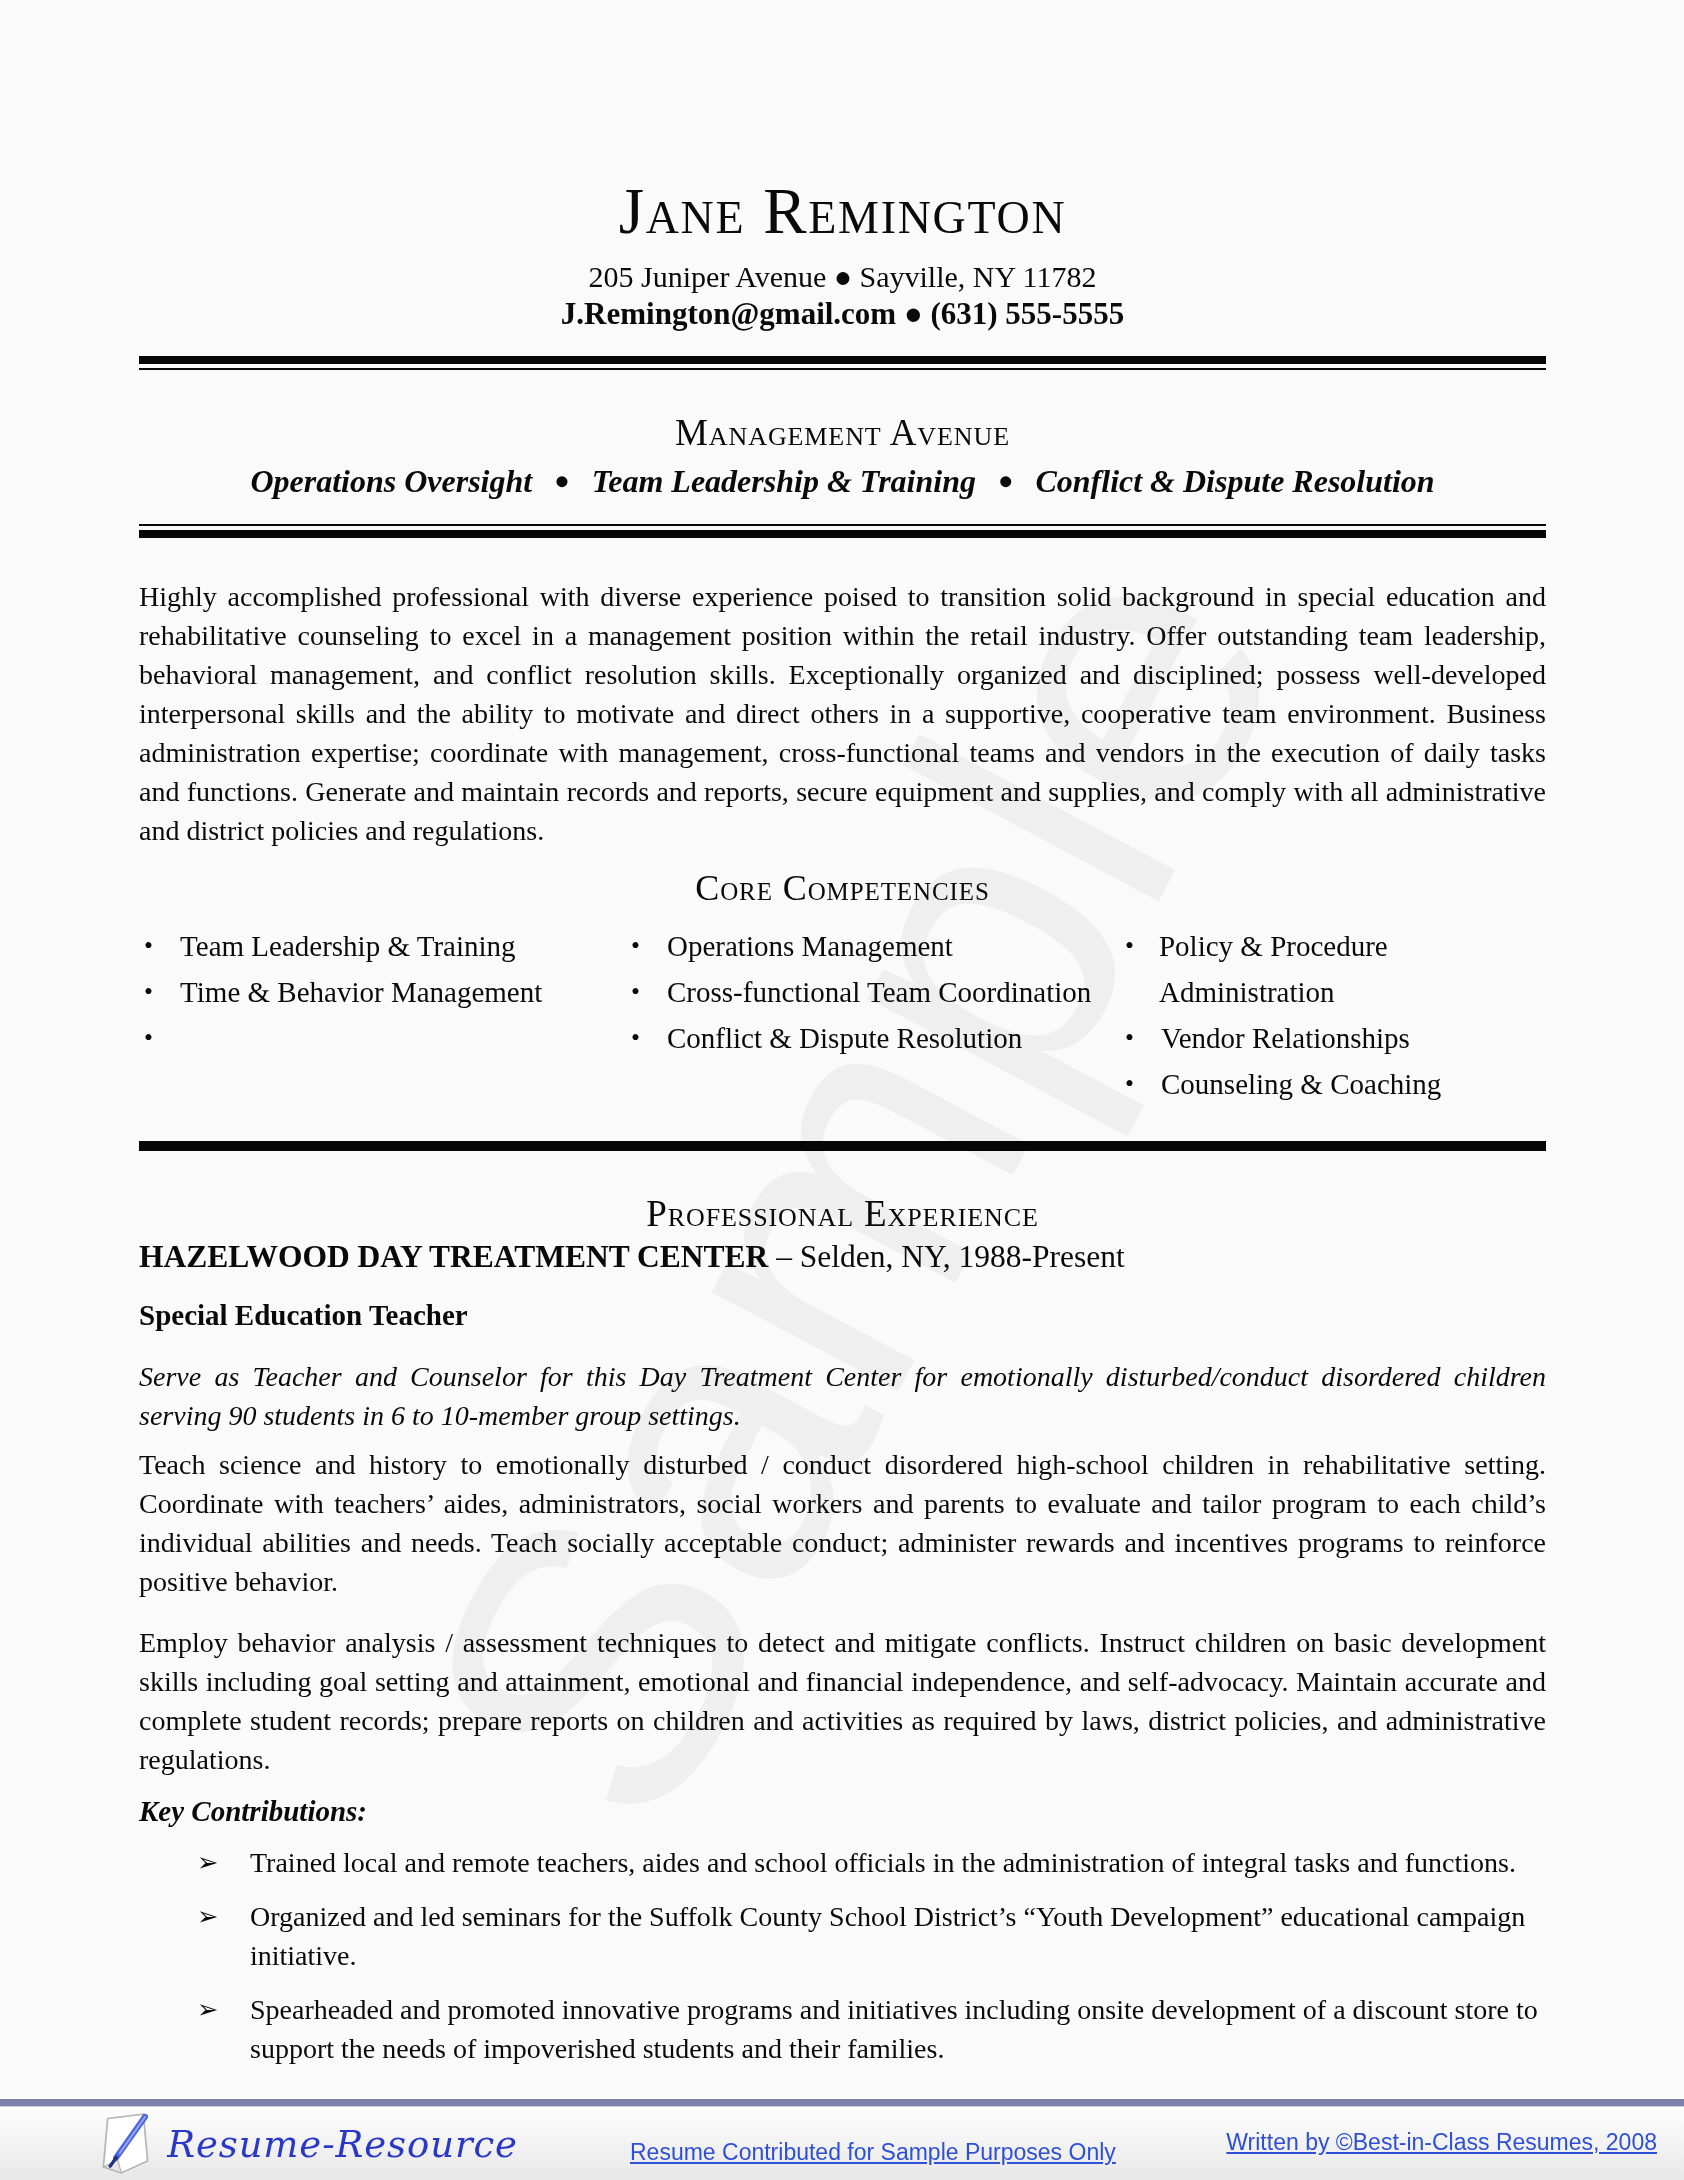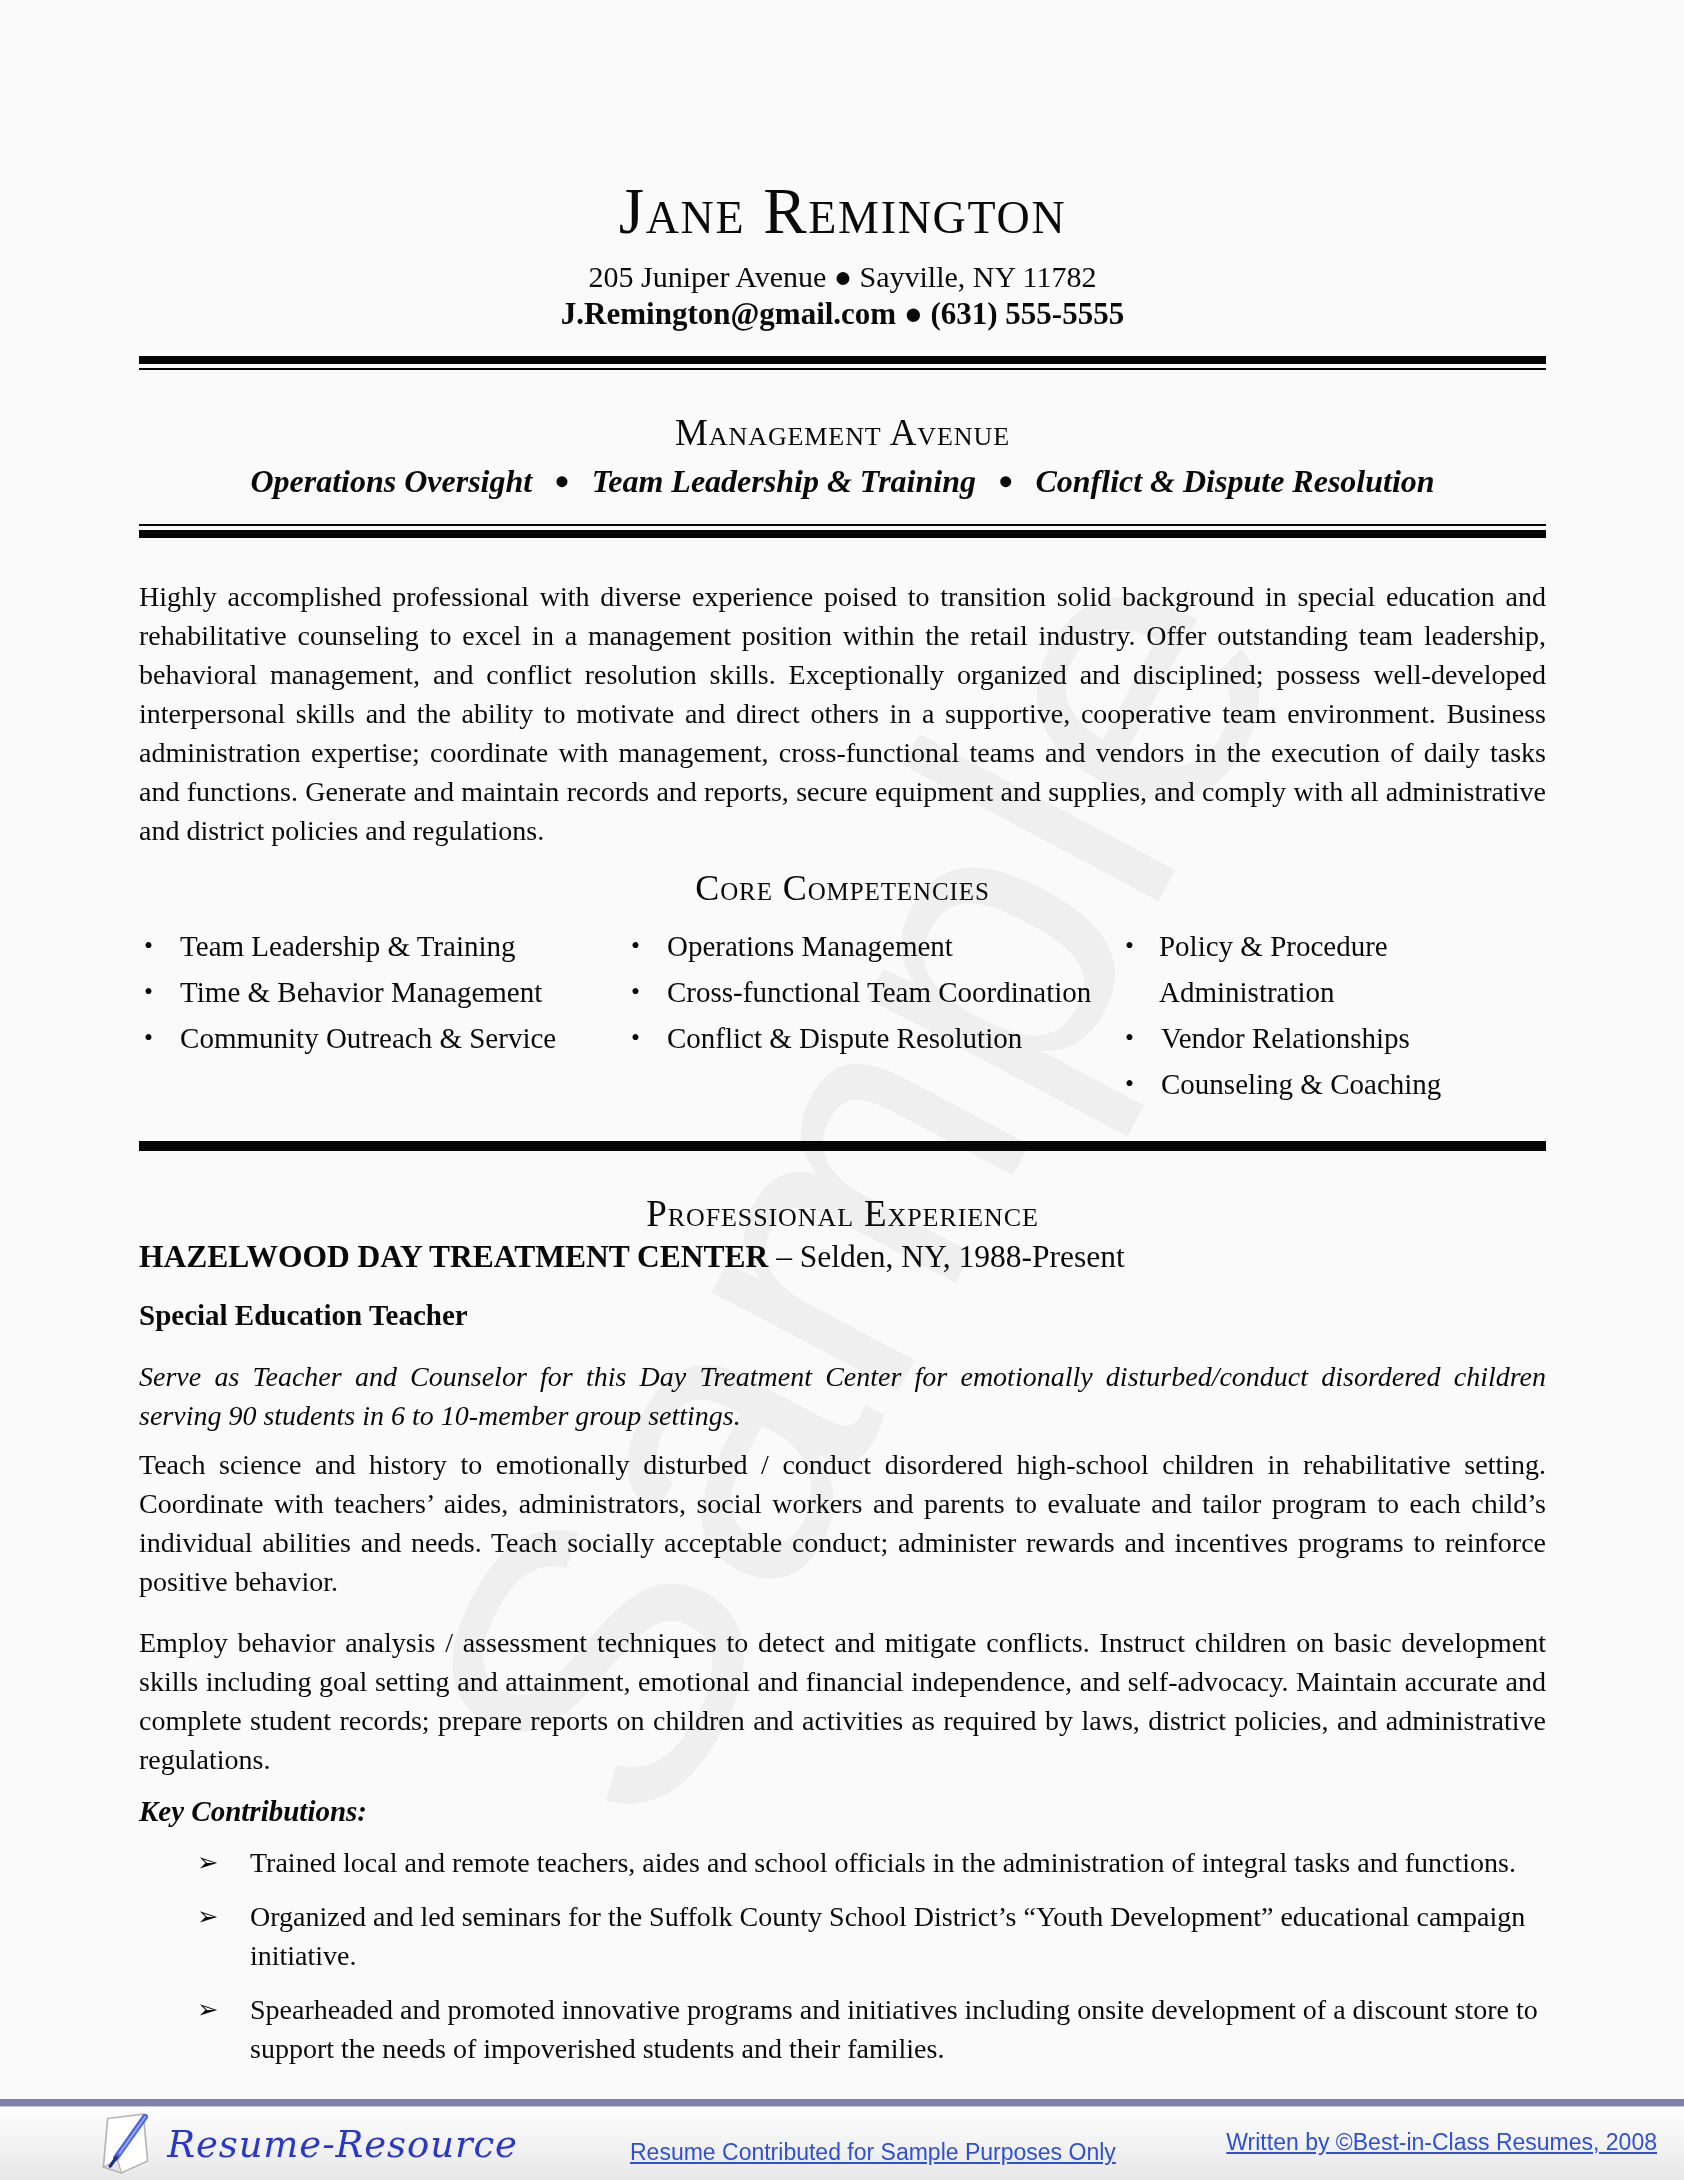--- a/index.html
+++ b/index.html
@@ -150,21 +150,20 @@
         <div class="comp-item">
             <span class="b">•</span>
             <span>Team Leadership &amp; Training</span>
           </div>
         <div class="comp-item">
             <span class="b">•</span>
             <span>Time &amp; Behavior Management</span>
           </div>
         <div class="comp-item">
             <span class="b">•</span>
-            <span>Community Outreach &amp; Service</span>
           </div>
       </div>
       <div class="comp-col-2">
         <div class="comp-item">
             <span class="b">•</span>
             <span>Operations Management</span>
           </div>
         <div class="comp-item">
             <span class="b">•</span>
             <span>Cross-functional Team Coordination</span>

